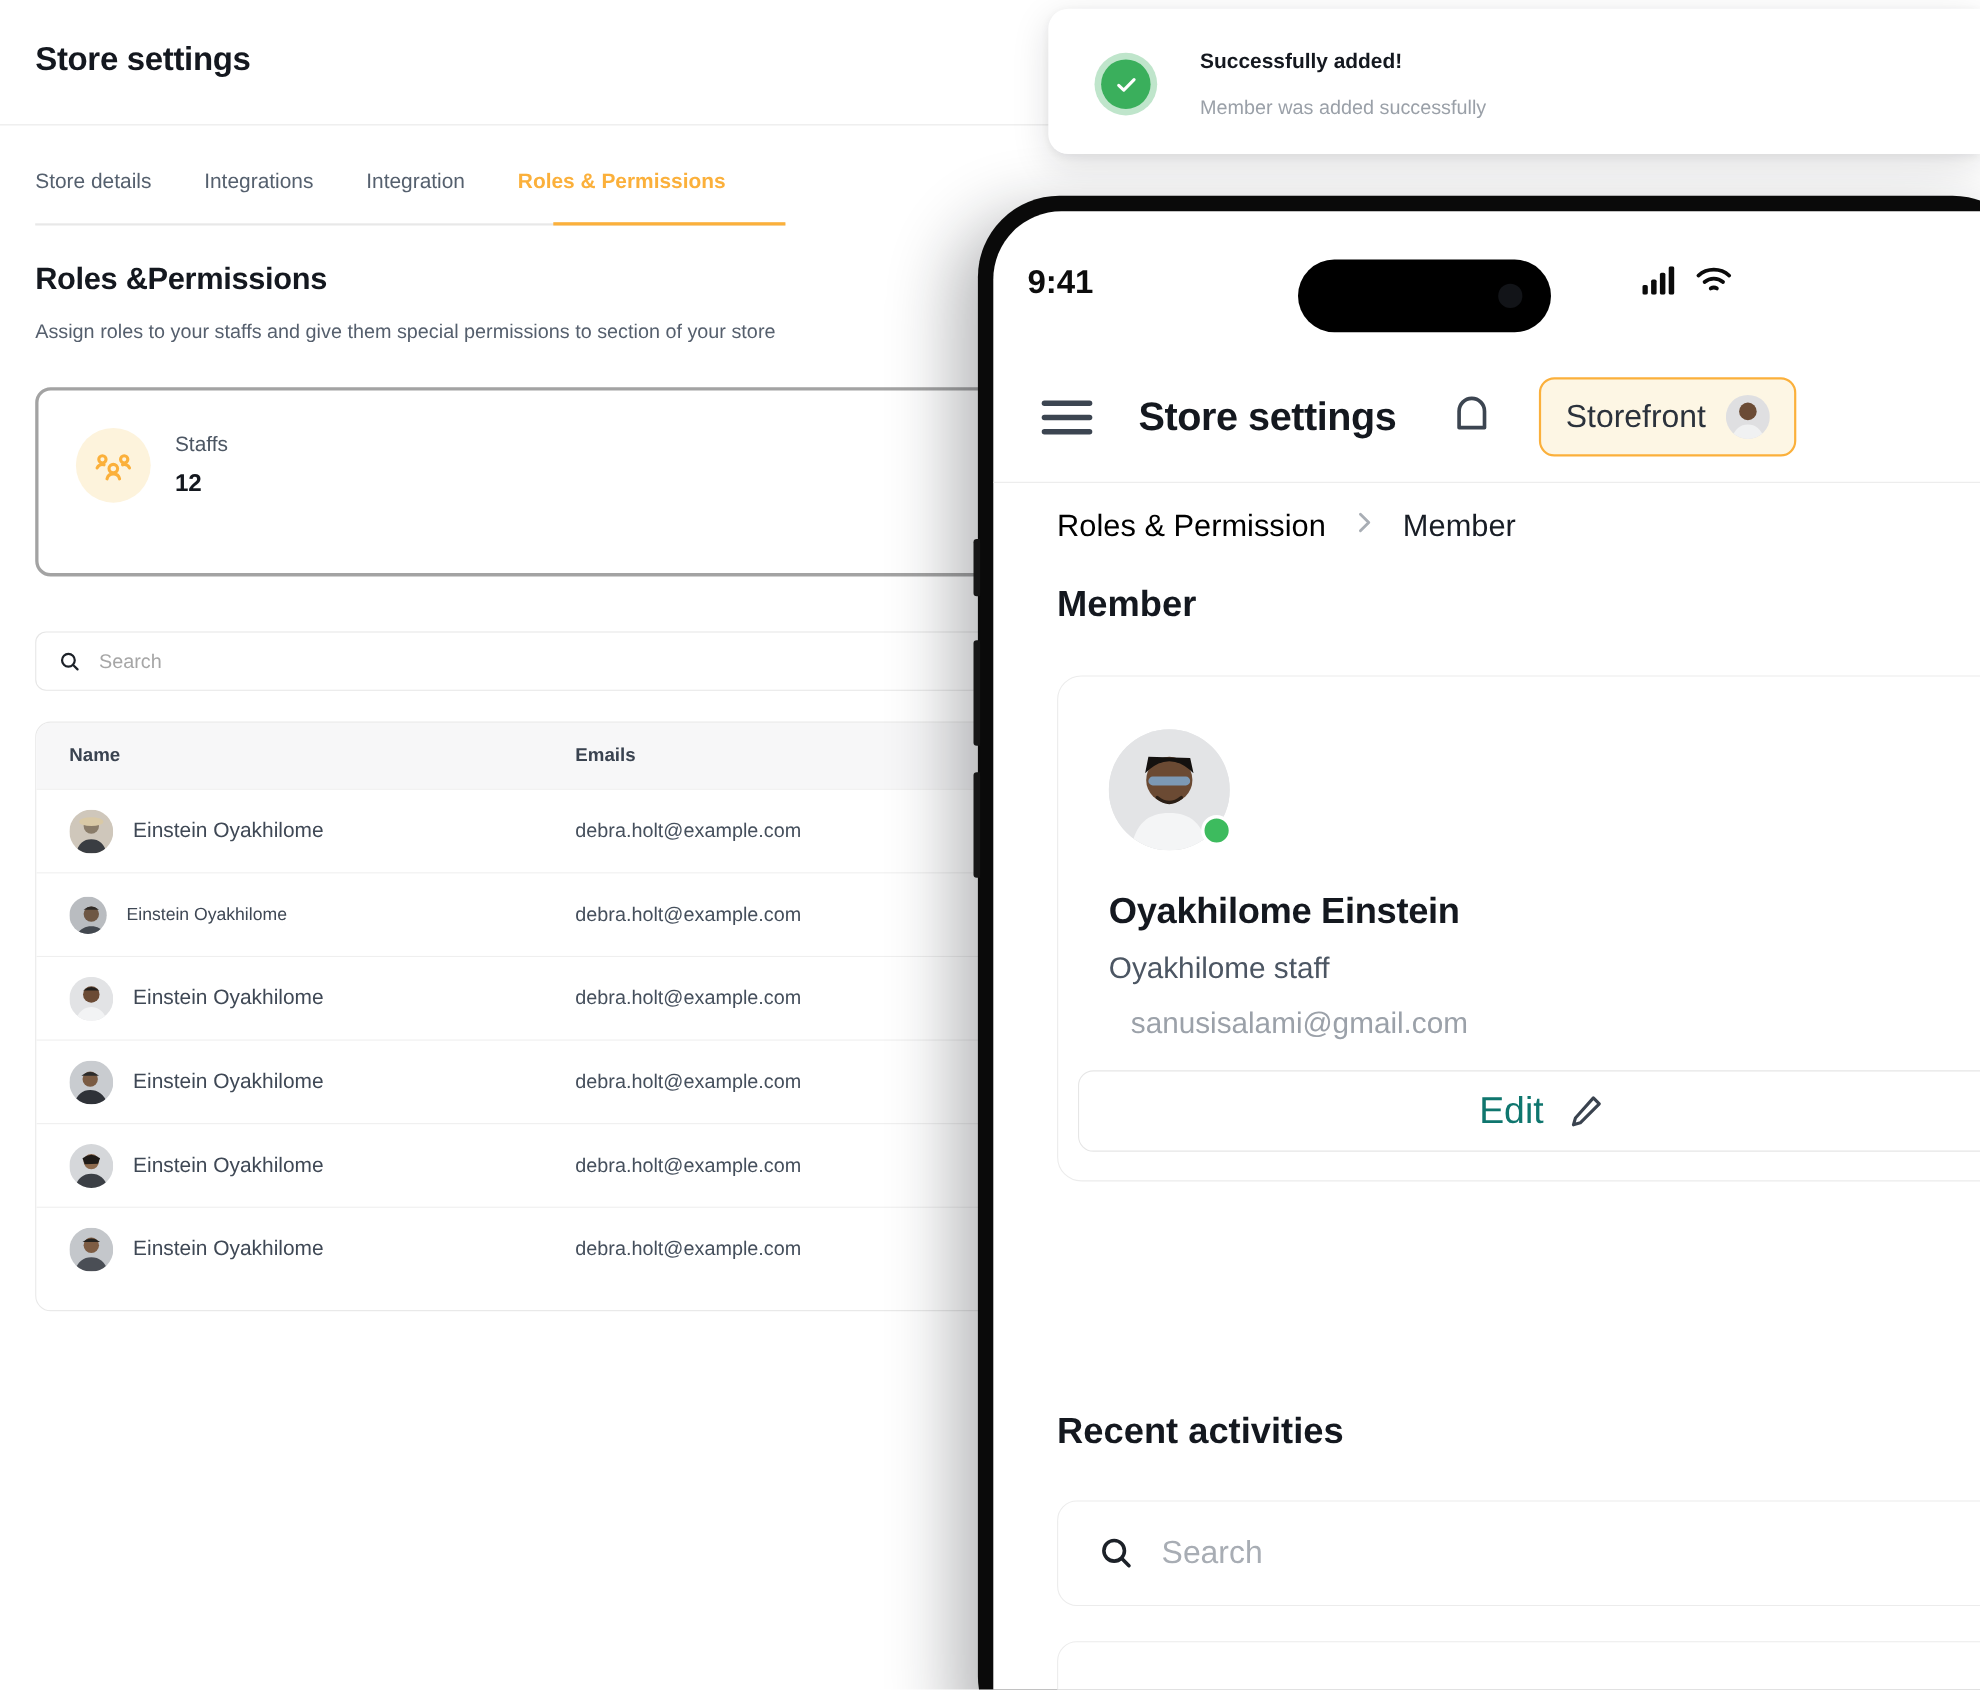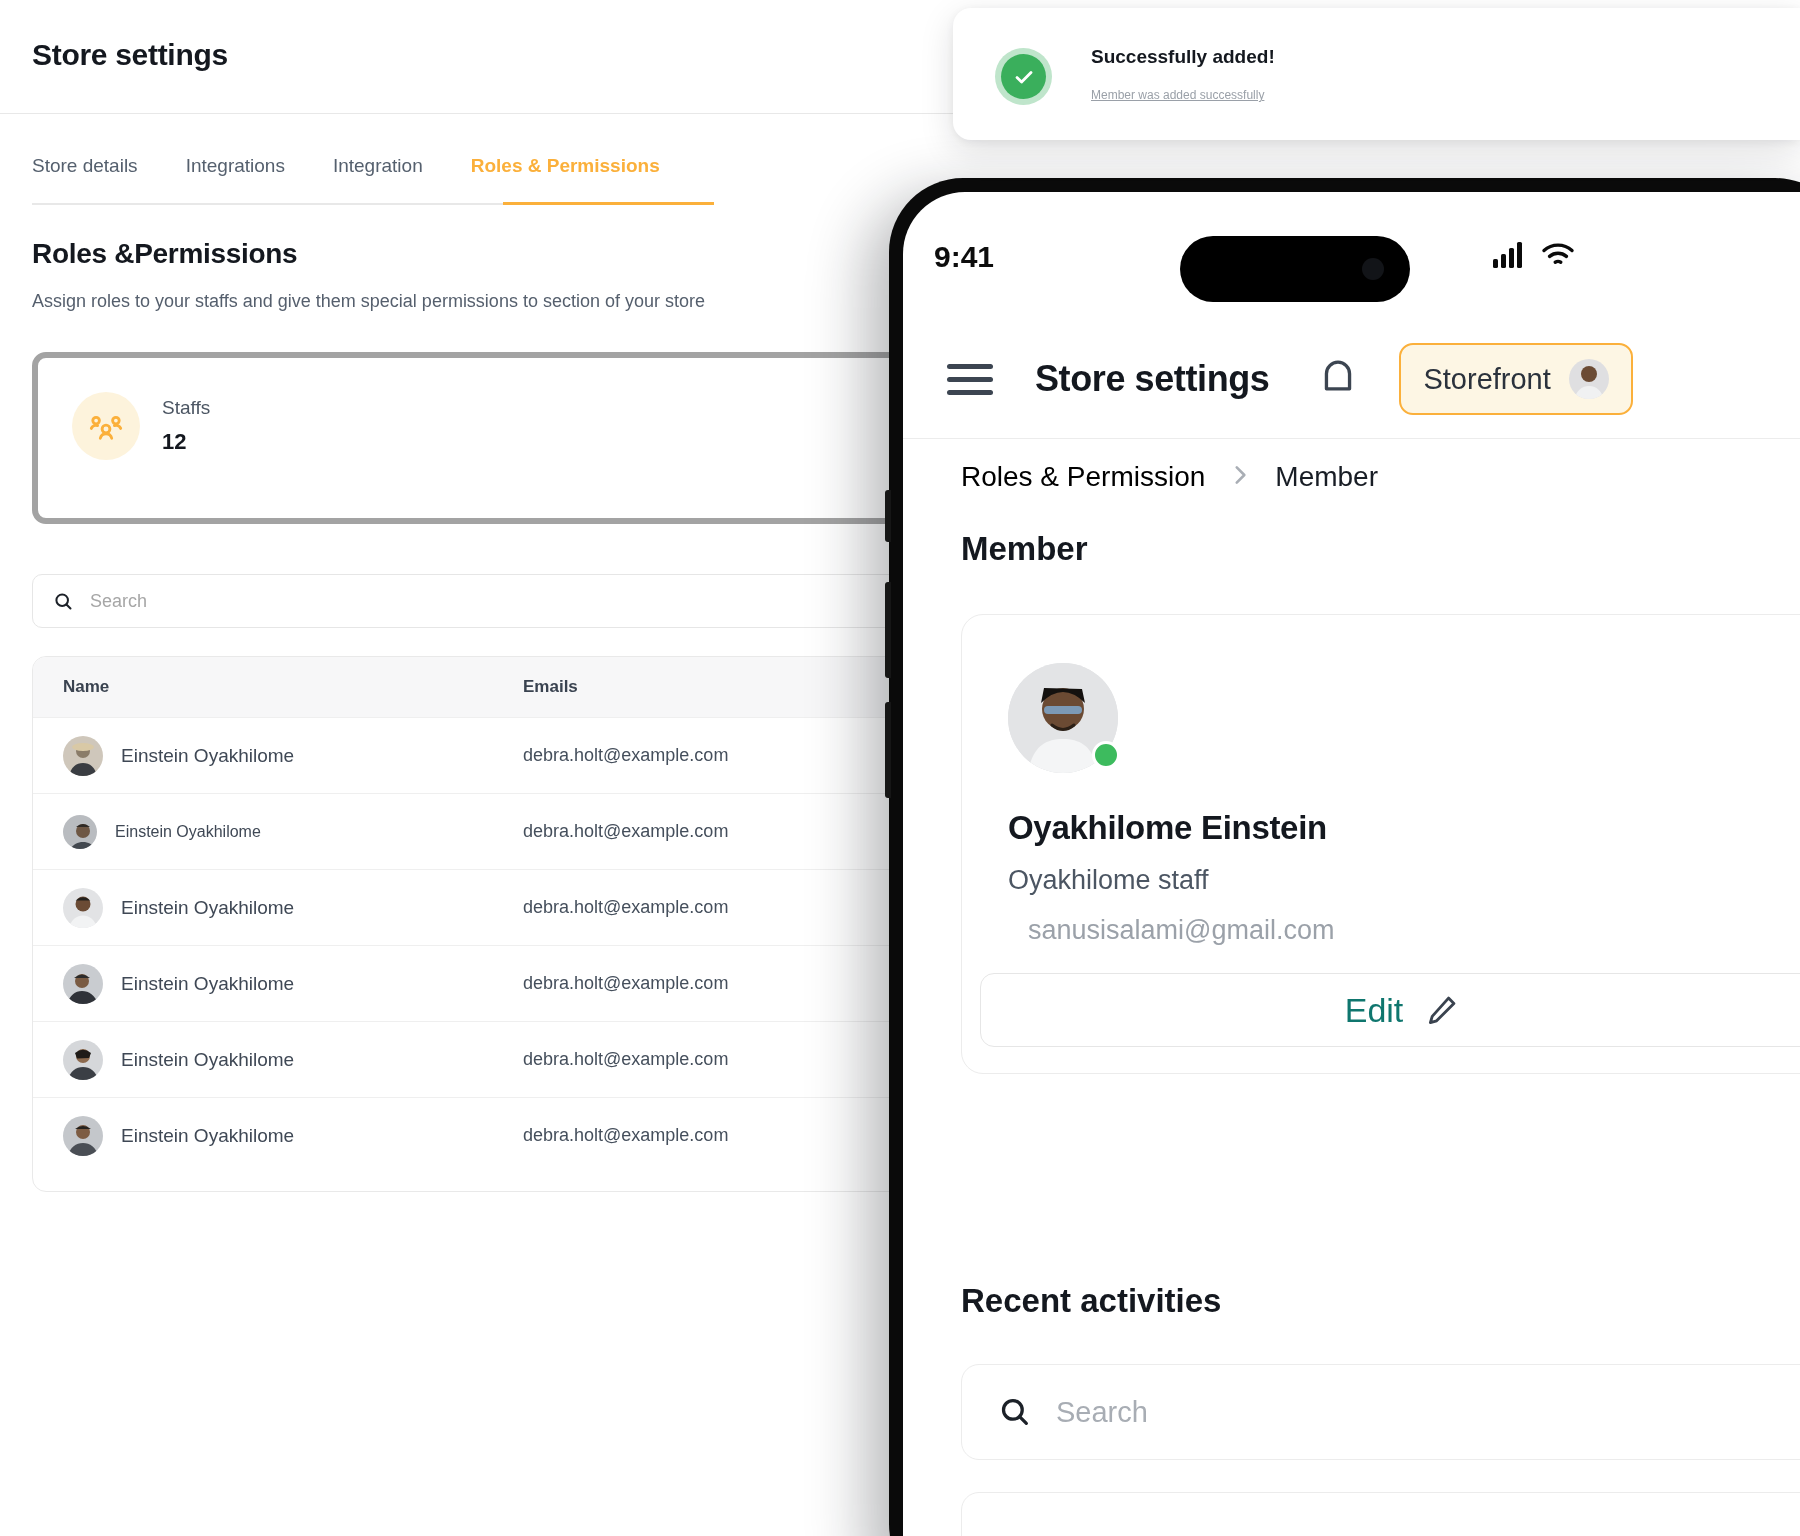--- a/index.html
+++ b/index.html
@@ -39,21 +39,21 @@
     position:absolute; left:32px; top:238px;
     font-size:28px; font-weight:700; color:#14181f; letter-spacing:-0.3px;
   }
   .sec-sub {
     position:absolute; left:32px; top:291px;
     font-size:18px; color:#555f6d;
   }
 
   .staff-card {
     position:absolute; left:32px; top:352px; width:1060px; height:172px;
-    border:6px solid #a3a3a3; border-radius:14px; background:#fff;
+    border:3px solid #a3a3a3; border-radius:14px; background:#fff;
   }
   .staff-inner { position:absolute; left:34px; top:34px; display:flex; align-items:center; }
   .staff-badge {
     width:68px; height:68px; border-radius:50%; background:#fdf3dc;
     display:flex; align-items:center; justify-content:center; flex:0 0 auto;
   }
   .staff-meta { margin-left:22px; }
   .staff-meta .lbl { font-size:19px; color:#4c5663; }
   .staff-meta .val { font-size:22px; font-weight:700; color:#14181f; margin-top:10px; }
 
@@ -93,21 +93,21 @@
   }
   .toast-ring {
     position:absolute; left:42px; top:40px; width:57px; height:57px; border-radius:50%;
     background:#bfe5cb; display:flex; align-items:center; justify-content:center;
   }
   .toast-dot {
     width:45px; height:45px; border-radius:50%; background:#3aaf5c;
     display:flex; align-items:center; justify-content:center;
   }
   .toast-title { position:absolute; left:138px; top:38px; font-size:19px; font-weight:700; color:#14181f; }
-  .toast-msg { position:absolute; left:138px; top:80px; font-size:12px; color:#9aa0a8;text-decoration:underline; }
+  .toast-msg { position:absolute; left:138px; top:80px; font-size:18px; color:#9aa0a8; }
 
   
   .phone {
     position:absolute; left:889px; top:178px; width:960px; height:1420px;
     background:#0a0a0a; border-radius:74px;
     box-shadow:-22px 18px 60px rgba(20,24,31,0.30);
     z-index:30;
   }
   .phone-inner {
     position:absolute; left:14px; top:14px; right:0; bottom:0;

